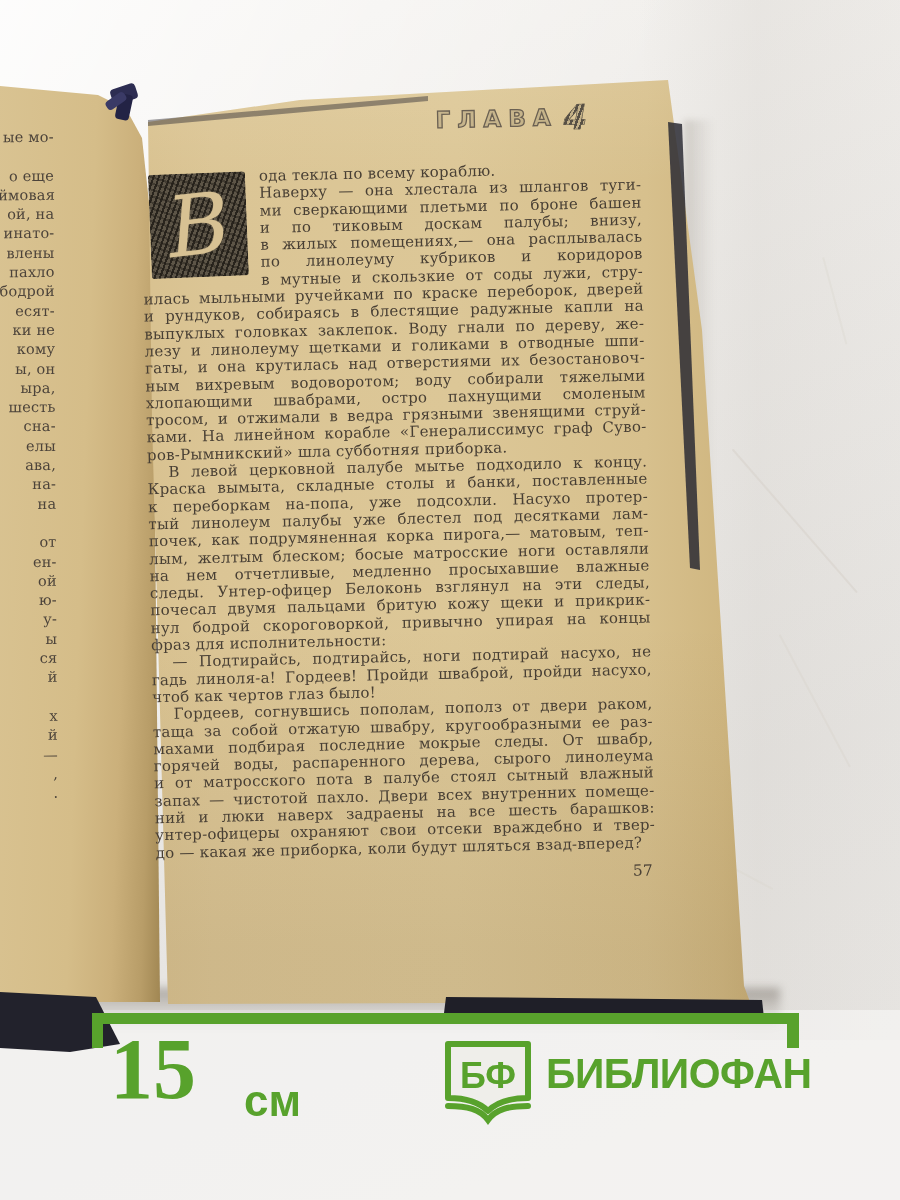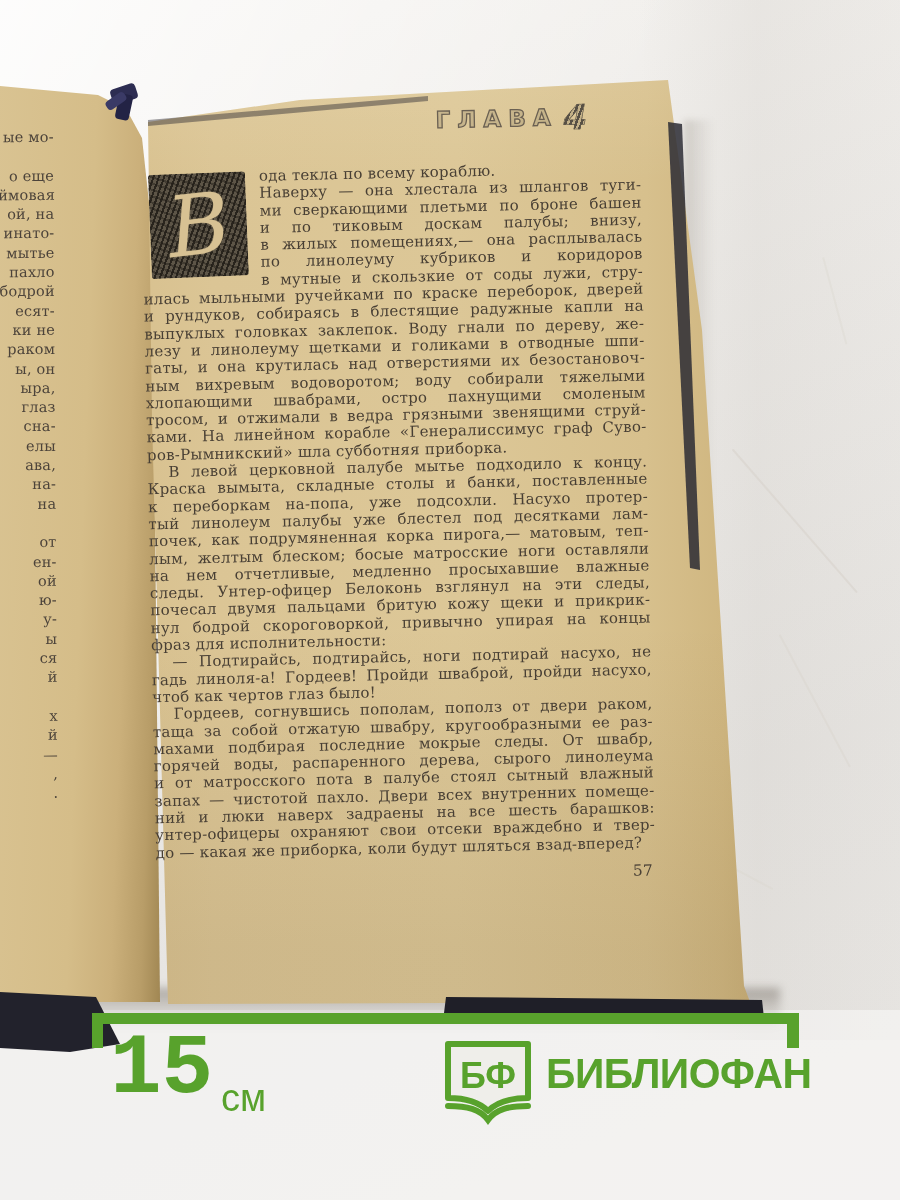--- a/index.html
+++ b/index.html
@@ -77,24 +77,24 @@
   .tline.nj{text-align-last:left;}
   .tline.ind{text-indent:21px;}
   .tline.empty{min-height:17.3px;}
   .pagenum-row{clear:both;margin-top:11px;text-align:right;padding-right:3px;font-size:15.5px;color:#4a4136;}
 
   
   .g{background:#58a22c;}
   .ruler-bar{left:92px;top:1013px;width:707px;height:11px;}
   .ruler-tick-l{left:92px;top:1013px;width:11px;height:35px;}
   .ruler-tick-r{left:787px;top:1013px;width:12px;height:35px;}
-  .ruler-label{left:110px;top:1026px;color:#58a22c;font-family:Liberation Mono, monospace;
+  .ruler-label{left:110px;top:1026px;color:#58a22c;font-family:Liberation Serif, serif;
       font-weight:700;font-size:86px;line-height:1;}
-  .ruler-unit{left:221px;top:1079px;color:#58a22c;font-family:"Liberation Sans",sans-serif;
-      font-weight:400;font-size:38px;line-height:1;}
+  .ruler-unit{left:244px;top:1079px;color:#58a22c;font-family:"Liberation Sans",sans-serif;
+      font-weight:700;font-size:44px;line-height:1;}
   .brand-icon{left:441px;top:1035px;width:94px;height:94px;}
   .brand-name{left:546px;top:1052px;color:#58a22c;font-family:"Liberation Sans",sans-serif;
       font-weight:700;font-size:43px;line-height:1;letter-spacing:-.5px;transform:scaleX(.95);transform-origin:left;}
 </style>
 </head>
 <body>
 
 <div class="scene">
 
   <div class="abs wall-light"></div>
@@ -120,29 +120,29 @@
   <div class="abs cover-bottom"></div>
   <div class="abs cover-corner"></div>
 
   <div class="abs frag-col">
       <div class="tline">ые мо-</div>
       <div class="tline empty">&nbsp;</div>
       <div class="tline">о еще</div>
       <div class="tline">ймовая</div>
       <div class="tline">ой, на</div>
       <div class="tline">инато-</div>
-      <div class="tline">мытье</div>
+      <div class="tline">влены</div>
       <div class="tline">пахло</div>
       <div class="tline">бодрой</div>
       <div class="tline">есят-</div>
       <div class="tline">ки не</div>
-      <div class="tline">раком</div>
+      <div class="tline">кому</div>
       <div class="tline">ы, он</div>
       <div class="tline">ыра,</div>
-      <div class="tline">глаз</div>
+      <div class="tline">шесть</div>
       <div class="tline">сна-</div>
       <div class="tline">елы</div>
       <div class="tline">ава,</div>
       <div class="tline">на-</div>
       <div class="tline">на</div>
       <div class="tline empty">&nbsp;</div>
       <div class="tline">от</div>
       <div class="tline">ен-</div>
       <div class="tline">ой</div>
       <div class="tline">ю-</div>

